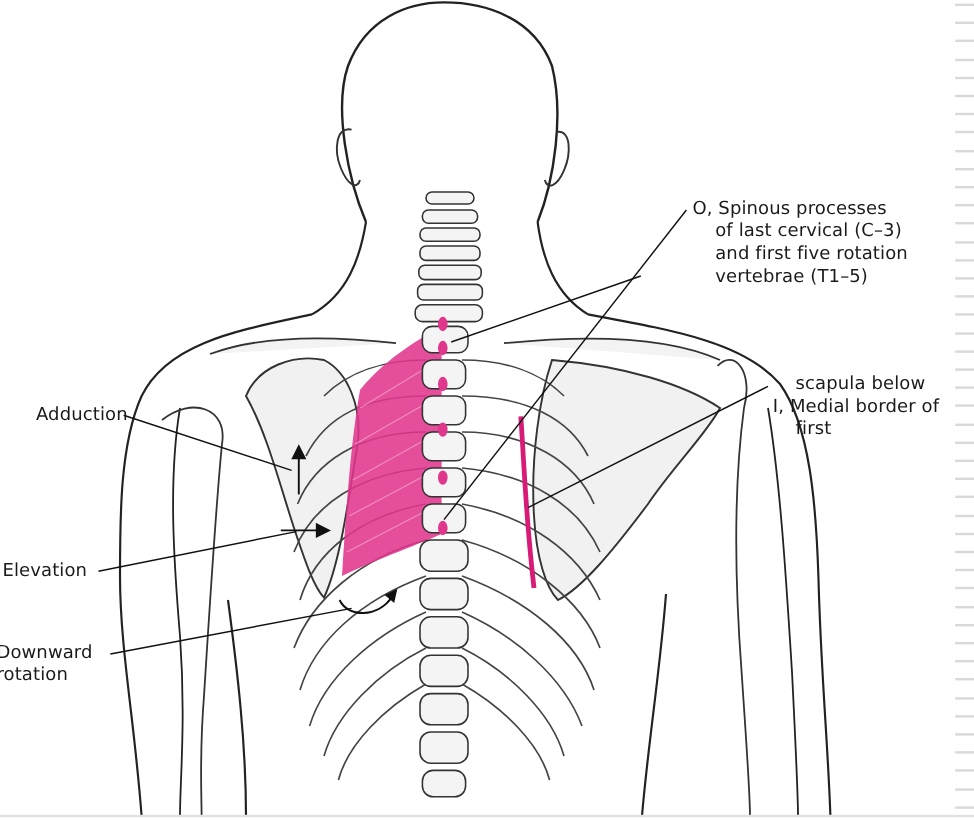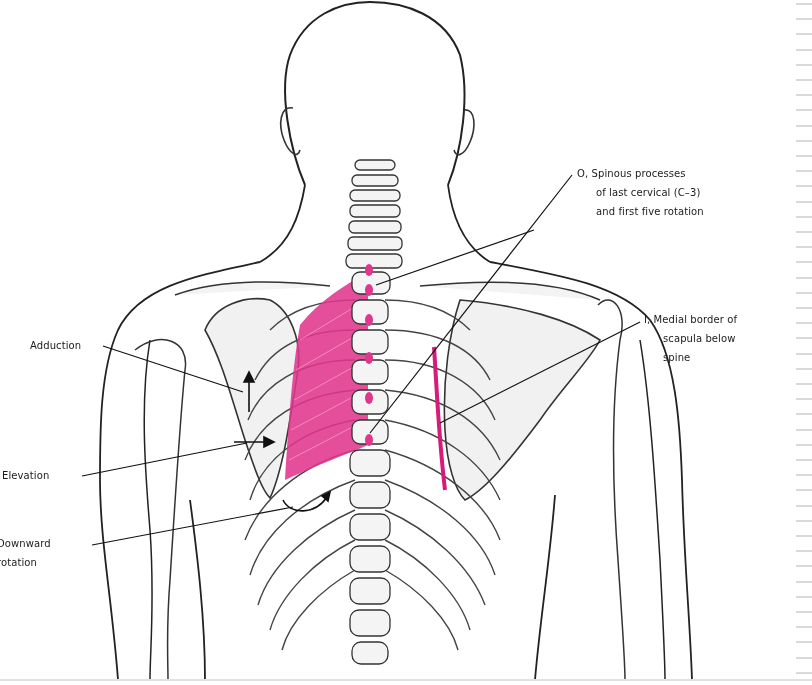--- a/index.html
+++ b/index.html
@@ -1,19 +1,19 @@
 <!DOCTYPE html>
 <html><head>
 <meta charset="utf-8">
 <style>
   html, body { margin: 0; padding: 0; background: #ffffff; }
   body { width: 812px; height: 685px; overflow: hidden; position: relative; font-family: "DejaVu Sans", sans-serif; }
   #stage { position: absolute; left: 0; top: 0; width: 812px; height: 685px; }
   svg.figure { position: absolute; left: 0; top: 0; }
-  .label { position: absolute; color: #1a1a1a; font-size: 10px; line-height: 19px; white-space: nowrap; letter-spacing: 0.1px; }
+  .label { position: absolute; color: #1a1a1a; font-size: 15px; line-height: 19px; white-space: nowrap; letter-spacing: 0.1px; }
   .label .line { display: block; }
   .label .indent { padding-left: 19px; }
   .right-rail { position: absolute; left: 796px; top: 0; width: 16px; height: 680px; }
   .right-rail .tick { position: absolute; left: 0; width: 16px; height: 2px; background: #d9d9d9; }
   .bottom-rule { position: absolute; left: 0; top: 679px; width: 812px; height: 2px; background: #e1e1e1; }
 </style>
 </head>
 <body>
 
 <div id="stage">
@@ -128,26 +128,27 @@
       <line x1="572" y1="175" x2="370" y2="433"></line>
       <line x1="534" y1="230" x2="376" y2="285"></line>
       <line x1="640" y1="322" x2="440" y2="423"></line>
     </g>
   </svg>
 
   <div class="label" style="left:577px; top:164px;">
     <span class="line">O, Spinous processes</span>
     <span class="line indent">of last cervical (C–3)</span>
     <span class="line indent">and first five rotation</span>
+    <span class="line indent">vertebrae (T1–5)</span>
   </div>
 
   <div class="label" style="left:644px; top:310px;">
+    <span class="line indent">scapula below</span>
     <span class="line">I, Medial border of</span>
-    <span class="line indent">scapula below</span>
-    <span class="line indent">spine</span>
+    <span class="line indent">first</span>
   </div>
 
   <div class="label" style="left:30px; top:336px;">Adduction</div>
   <div class="label" style="left:2px; top:466px;">Elevation</div>
   <div class="label" style="left:-3px; top:534px;">
     <span class="line">Downward</span>
     <span class="line">rotation</span>
   </div>
 
   <div class="right-rail" id="rail">

